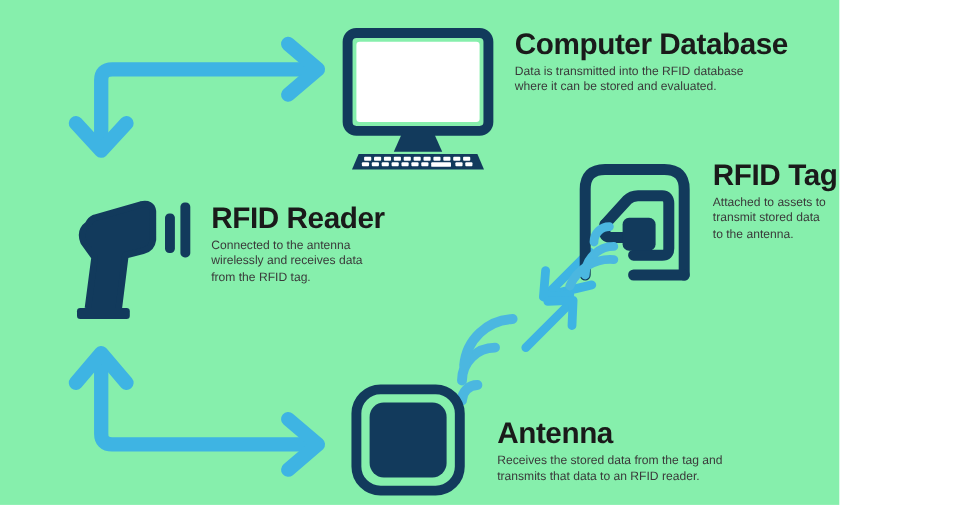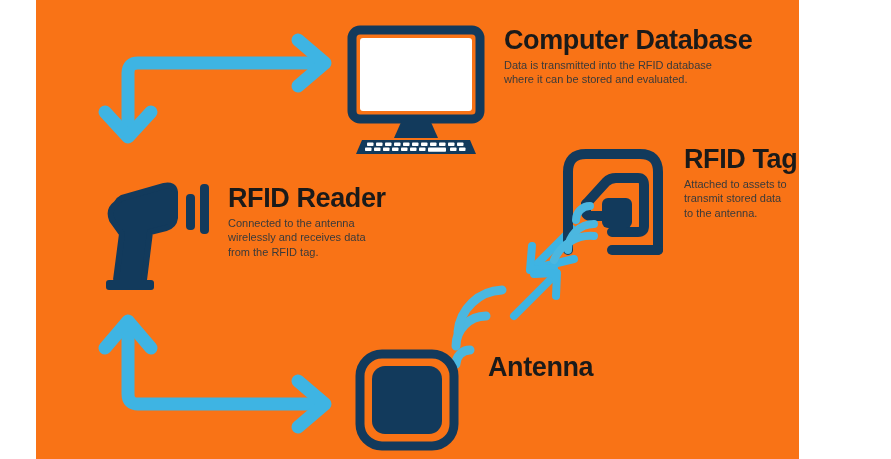--- a/index.html
+++ b/index.html
@@ -7,23 +7,22 @@
     padding: 0;
     background: #ffffff;
   }
   body {
     font-family: "Liberation Sans", sans-serif;
   }
   #diagram {
     position: relative;
     width: 763px;
     height: 459px;
-    background: #f97316;
+    background: #86efac;
     overflow: hidden;
-    margin-left: 36px;
   }
   .node-text {
     position: absolute;
   }
   .node-title {
     font-family: "Liberation Sans", sans-serif;
     font-weight: bold;
     font-size: 27px;
     line-height: 1.05;
     color: #1a1a1a;
@@ -52,21 +51,21 @@
     top: 0;
     width: 891px;
     height: 459px;
     pointer-events: none;
   }
 
   
   #txt-computer   { left: 468px; top: 26px;  width: 400px; }
   #txt-tag        { left: 648px; top: 145px; width: 230px; }
   #txt-reader     { left: 192px; top: 184px; width: 250px; }
-  #txt-antenna    { left: 452px; top: 353px; width: 430px; }
+  #txt-antenna    { left: 452px; top: 380px; width: 430px; }
 
   
   #ico-computer { left: 310px; top: 28px;  width: 140px; height: 122px; }
   #ico-tag      { left: 504px; top: 142px; width: 124px; height: 124px; }
   #ico-reader   { left: 58px;  top: 176px; width: 124px; height: 116px; }
   #ico-antenna  { left: 318px; top: 306px; width: 148px; height: 140px; }
 </style>
 </head>
 <body>
 
@@ -194,15 +193,17 @@
 
   <div class="node-text" id="txt-tag">
     <div class="node-title">RFID Tag</div>
     <div class="node-desc">Attached to assets to
 transmit stored data
 to the antenna.</div>
   </div>
 
   <div class="node-text" id="txt-antenna">
     <div class="node-title">Antenna</div>
+    <div class="node-desc">Receives the stored data from the tag and
+transmits that data to an RFID reader.</div>
   </div>
 
 </div>
 
 </body></html>

